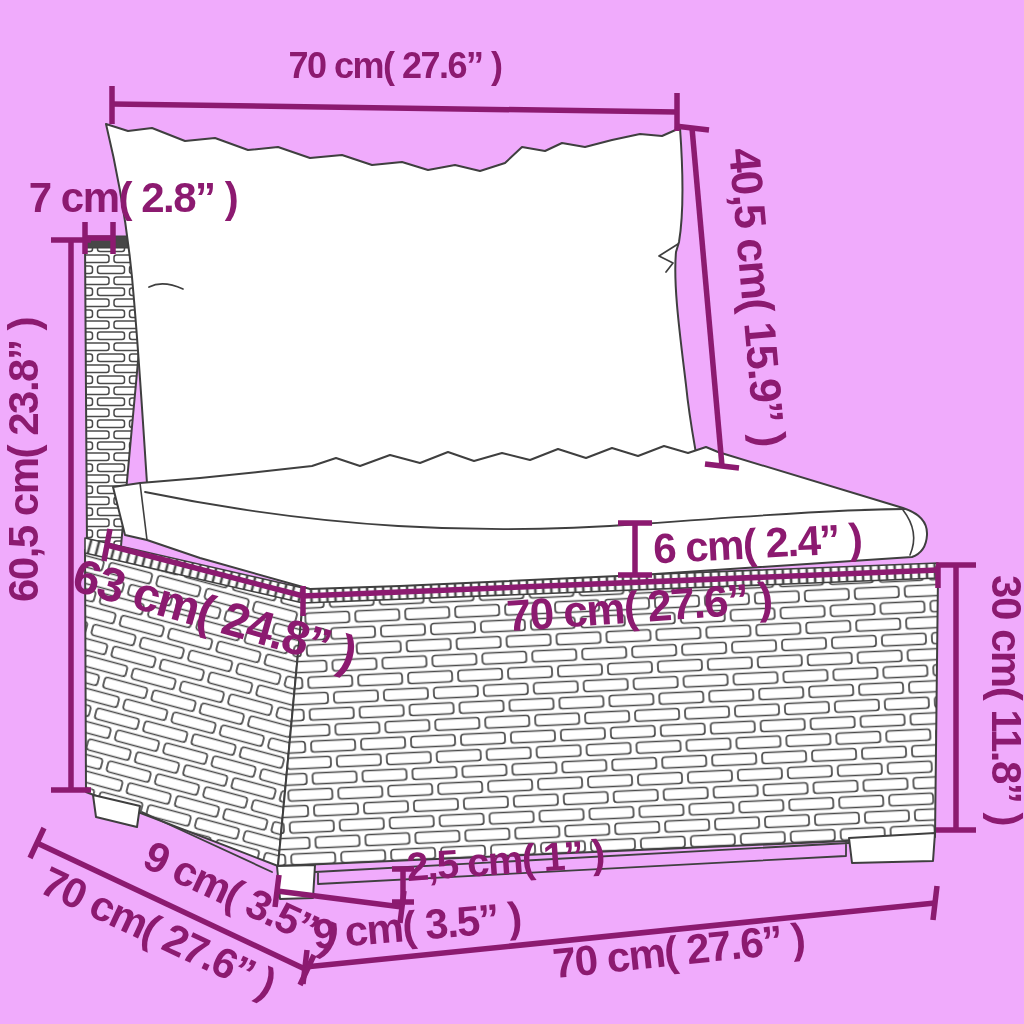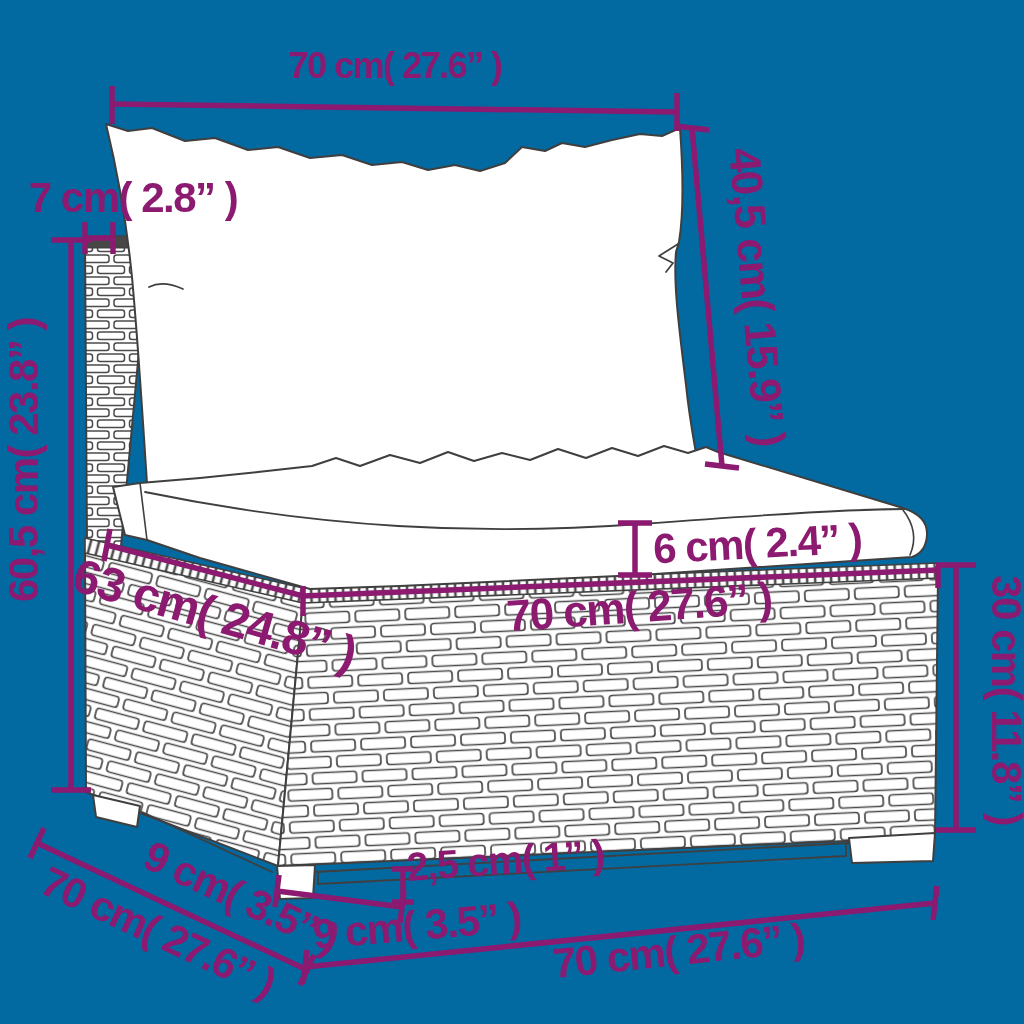--- a/index.html
+++ b/index.html
@@ -1,16 +1,16 @@
 <!DOCTYPE html>
 <html><head>
 <meta charset="utf-8">
 <style>
   html,body{margin:0;padding:0;background:#fff;}
-  .stage{position:relative;width:1024px;height:1024px;background:#0369a1;overflow:hidden;text-align:center;}
+  .stage{position:relative;width:1024px;height:1024px;background:#f0abfc;overflow:hidden;text-align:center;}
   svg{position:absolute;left:0;top:0;}
   text.dim{
     font-family:"Liberation Sans","DejaVu Sans",sans-serif;
     font-weight:700;
     letter-spacing:-1.5px;
   }
 </style>
 </head>
 <body>
 

